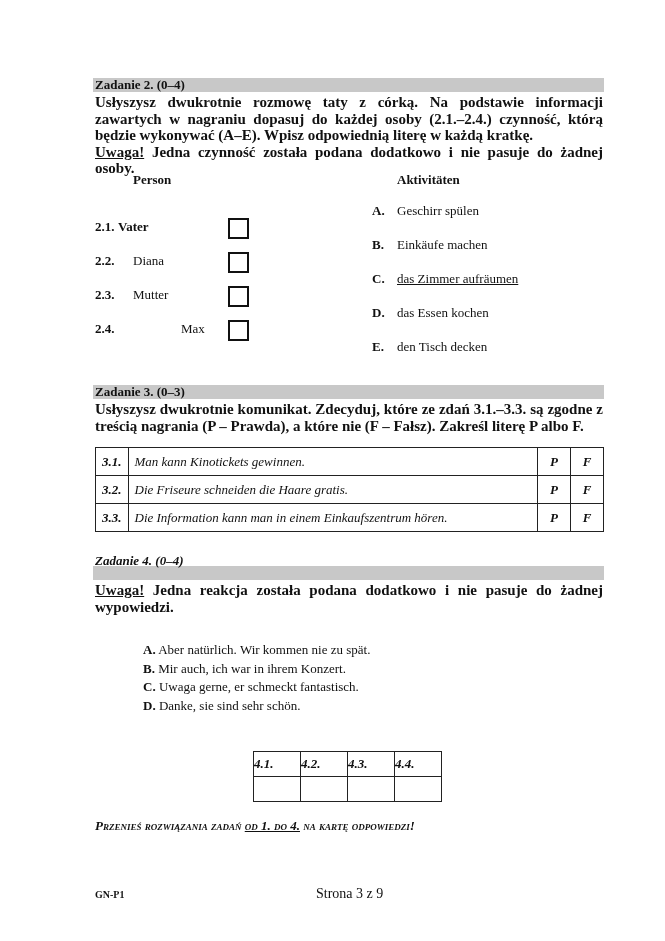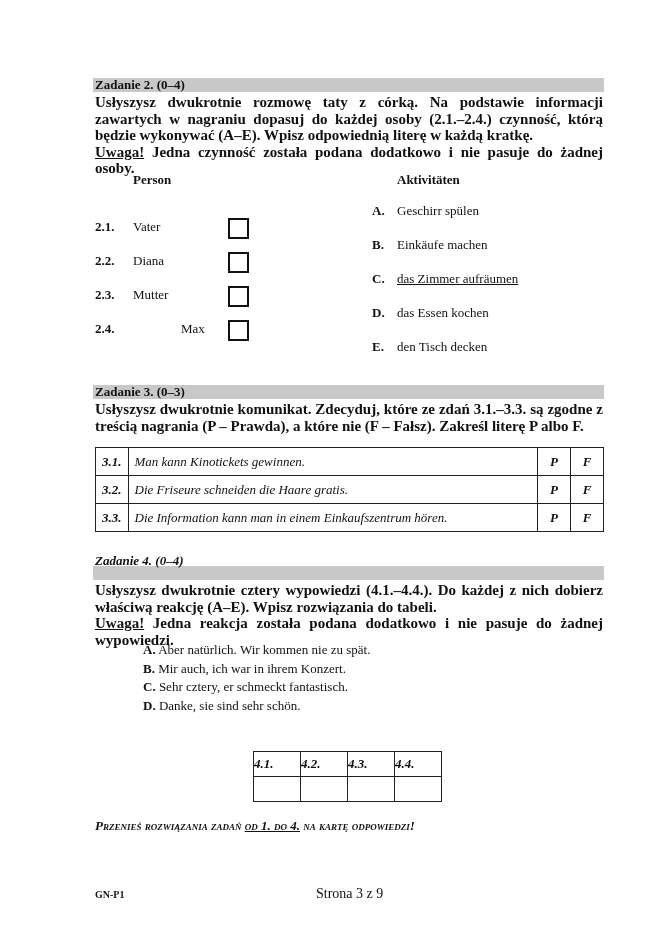--- a/index.html
+++ b/index.html
@@ -33,21 +33,21 @@
 <div class="bar-title" style="top:78px;">Zadanie 2. (0–4)</div>
 <div class="instr" style="top:94px;">
   <p>Usłyszysz dwukrotnie rozmowę taty z córką. Na podstawie informacji zawartych w nagraniu dopasuj do każdej osoby (2.1.–2.4.) czynność, którą będzie wykonywać (A–E). Wpisz odpowiednią literę w każdą kratkę.</p>
   <p><span class="u">Uwaga!</span><span> Jedna czynność została podana dodatkowo i nie pasuje do żadnej osoby.</span></p>
 </div>
 
 <div class="txt bold" style="left:133px; top:172px;">Person</div>
 <div class="txt bold" style="left:397px; top:172px;">Aktivitäten</div>
 
 <div class="num" style="left:95px; top:219px;">2.1.</div>
-<div class="txt" style="left:133px; top:219px;">Vater</div>
+<div class="txt" style="left:118px; top:219px;font-weight:bold;">Vater</div>
 <div class="box" style="left:228px; top:218px;"></div>
 
 <div class="num" style="left:95px; top:253px;">2.2.</div>
 <div class="txt" style="left:133px; top:253px;">Diana</div>
 <div class="box" style="left:228px; top:252px;"></div>
 
 <div class="num" style="left:95px; top:287px;">2.3.</div>
 <div class="txt" style="left:133px; top:287px;">Mutter</div>
 <div class="box" style="left:228px; top:286px;"></div>
 
@@ -89,28 +89,27 @@
     <td>Die Information kann man in einem Einkaufszentrum hören.</td>
     <td class="pf">P</td>
     <td class="pf">F</td>
   </tr>
 </tbody>
   </table>
 
 <div class="bar" style="top:566px;"></div>
 <div class="bar-title" style="top:554px;font-style:italic;">Zadanie 4. (0–4)</div>
 <div class="instr" style="top:582px;">
-  <p>Usłyszysz dwukrotnie cztery wypowiedzi (4.1.–4.4.). Do każdej z nich dobierz właściwą reakcję (A–E). Wpisz rozwiązania do tabeli.</p>
   <p><span class="u">Uwaga!</span><span> Jedna reakcja została podana dodatkowo i nie pasuje do żadnej wypowiedzi.</span></p>
 </div>
 
 <div class="reac" style="top:641px;">
   <div><span class="bold">A.</span><span> Aber natürlich. Wir kommen nie zu spät.</span></div>
   <div><span class="bold">B.</span><span> Mir auch, ich war in ihrem Konzert.</span></div>
-  <div><span class="bold">C.</span><span> Sehr cztery, er schmeckt fantastisch.</span></div>
+  <div><span class="bold">C.</span><span> Uwaga gerne, er schmeckt fantastisch.</span></div>
   <div><span class="bold">D.</span><span> Danke, sie sind sehr schön.</span></div>
 </div>
 
 <table class="ans">
   <tbody>
       <tr>
     <td>4.1.</td>
     <td>4.2.</td>
     <td>4.3.</td>
     <td>4.4.</td>

